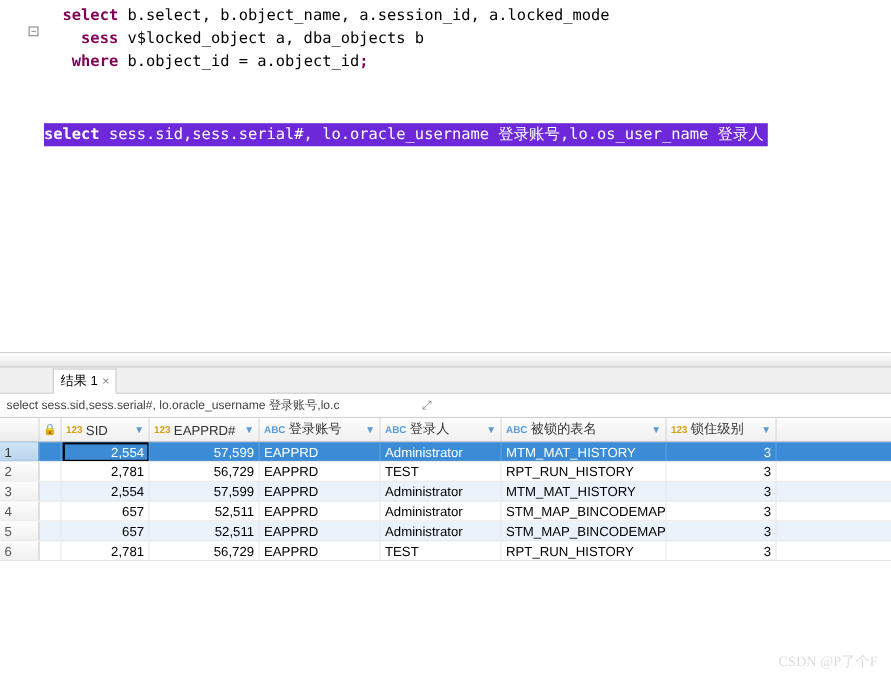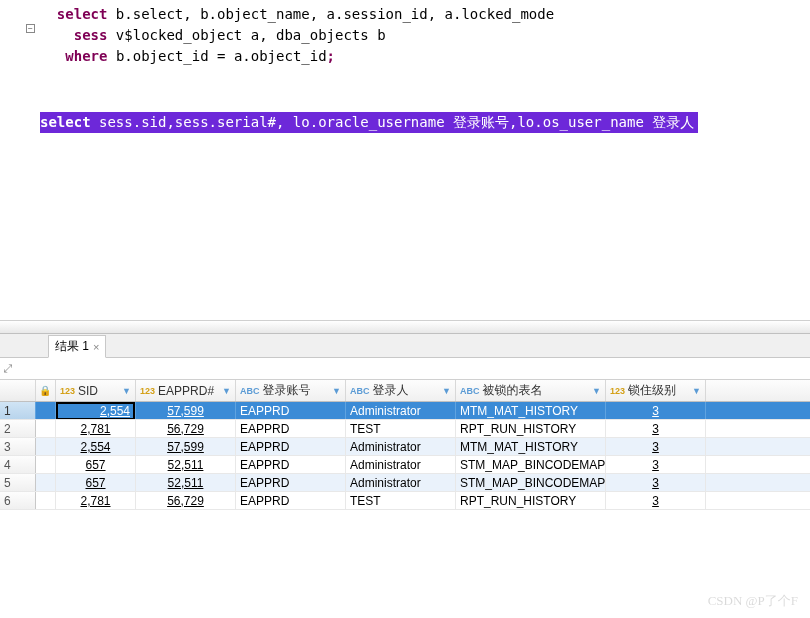--- a/index.html
+++ b/index.html
@@ -178,21 +178,21 @@
       width: 36px;
       background: linear-gradient(to bottom, #fdfdfd, #f0f0f0);
       color: #555;
       border-right: 1px solid #c8c8c8;
       justify-content: flex-start;
     }
     .grid-row.selected .cell.rownum {
       background: linear-gradient(to bottom, #d0e4f5, #b8d4ec);
       color: #333;
     }
-    .cell.num { justify-content: center; text-decoration: underline; }
+    .cell.num { justify-content: flex-end; }
     .selected-cell-box {
       border: 2px solid #000;
       margin: -1px;
       padding: 0 3px;
       height: 18px;
       display: flex;
       align-items: center;
       justify-content: flex-end;
       width: 100%;
       background: #3b8bd6;
@@ -223,20 +223,21 @@
 <div class="gradient-bar"></div>
 
 <div class="tab-bar">
   <div class="tab">
     <span>结果 1</span>
     <span class="tab-close">×</span>
   </div>
 </div>
 
 <div class="filter-bar">
+  <div class="filter-sql">select sess.sid,sess.serial#, lo.oracle_username 登录账号,lo.c</div>
   <div class="expand-icon">⤢</div>
 </div>
 
 <div class="grid">
   <div class="grid-header">
     <div class="hcell rownum-h"></div>
     <div class="hcell lock-cell">
         <span class="lock-icon">🔒</span>
       </div>
     <div class="hcell c-sid">

